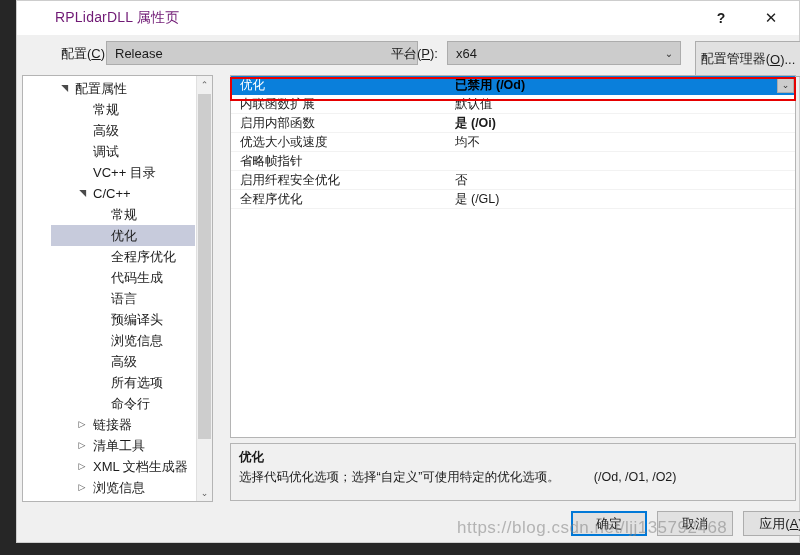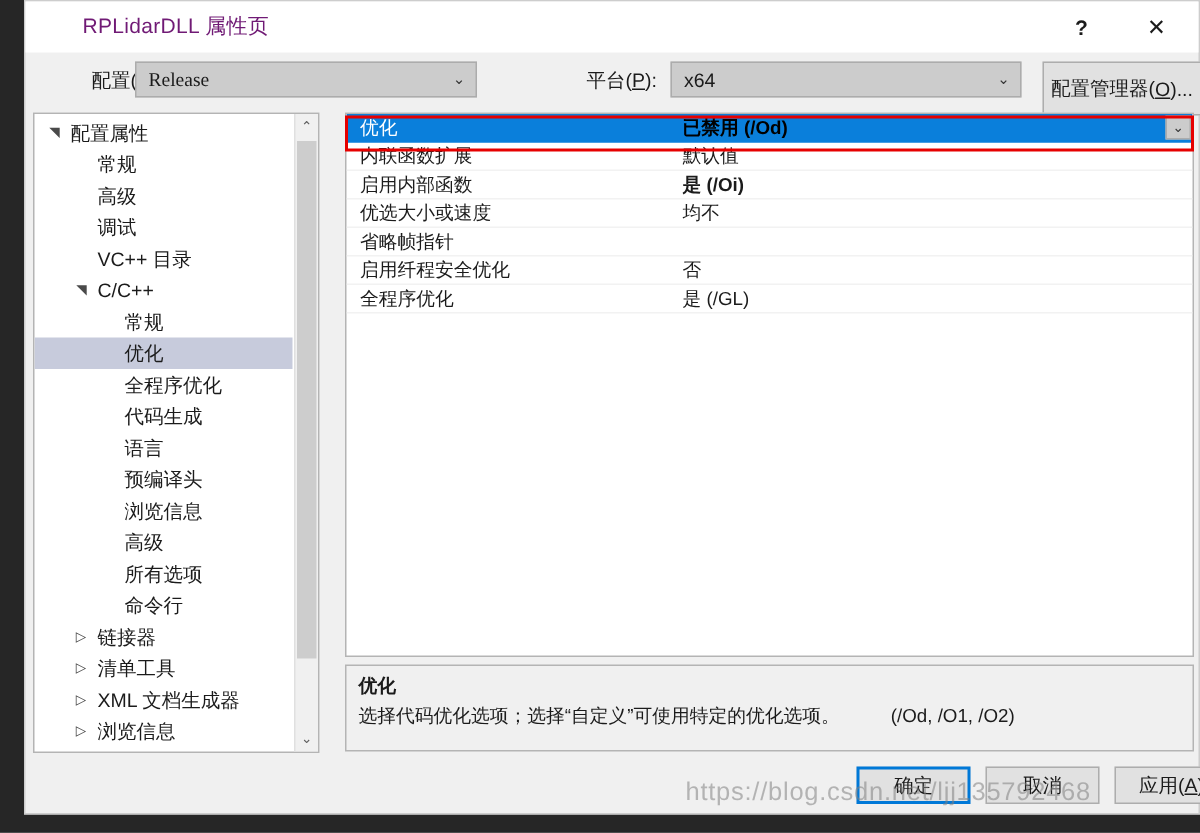--- a/index.html
+++ b/index.html
@@ -56,37 +56,37 @@
     box-sizing: border-box;
     display: flex; align-items: center;
     font-size: 13px; color: #1b1b1b;
     cursor: default;
   }
   .combo .cval { padding-left: 8px; flex: 1; overflow: hidden; white-space: nowrap; }
   .combo .carr {
     width: 22px; text-align: center; font-size: 10px; color: #333;
     display: flex; align-items: center; justify-content: center;
   }
-  .combo-config { left: 73px; width: 228px; font-family: Liberation Serif, serif; }
+  .combo-config { left: 89px; width: 312px; }
   .combo-platform { left: 430px; width: 234px; }
 
   .cfgmgr-btn {
     position: absolute; left: 678px; top: 6px; width: 106px; height: 36px;
     background: #e1e1e1; border: 1px solid #adadad; box-sizing: border-box;
     font-size: 13px; color: #1b1b1b; cursor: default;
     display: flex; align-items: center; justify-content: center;
   }
 
   
   .treepanel {
     position: absolute; left: 5px; top: 74px; width: 191px; height: 427px;
     background: #ffffff; border: 1px solid #b4b4b4; box-sizing: border-box;
     overflow: hidden;
   }
-  .tree { position: absolute; left: 0; top: 2px; right: 17px; }
+  .tree { position: absolute; left: 0; top: 2px; right: 17px; padding-left: 28px; }
   .tree-item {
     position: relative; height: 21px; line-height: 21px;
     font-size: 13px; color: #1b1b1b; white-space: nowrap; cursor: default;
   }
   .tree-item .tw {
     position: absolute; width: 14px; text-align: center;
     font-size: 9px; color: #4a4a4a; line-height: 21px;
   }
   .tree-item .tlabel { display: inline-block; }
   .tree-item.selected { background: #c7cbdc; }

